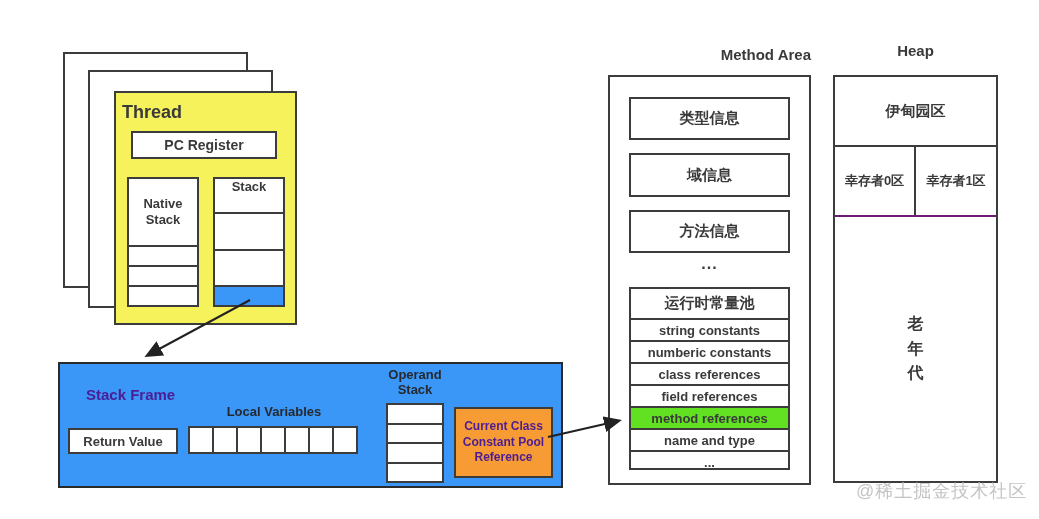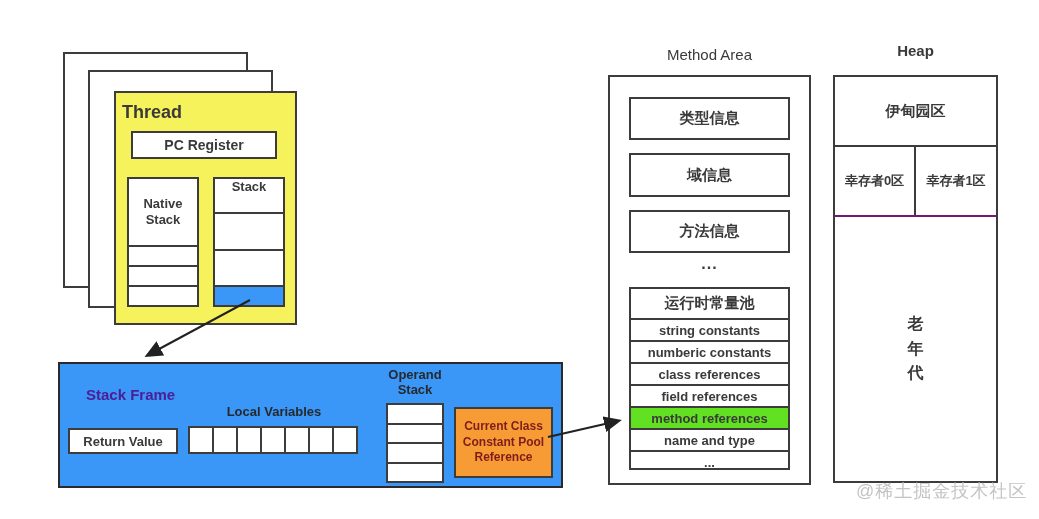--- a/index.html
+++ b/index.html
@@ -31,24 +31,24 @@
   .sf-title { left: 26px; top: 22px; font-size: 15px; font-weight: bold; color: #4c1d95; }
   .return-value { left: 8px; top: 64px; width: 110px; height: 26px; font-size: 13px; font-weight: bold; }
   .lv-label { left: 126px; top: 40px; width: 176px; text-align: center; font-size: 13px; font-weight: bold; color: #26292e; }
   .lv-cells { left: 128px; top: 62px; display: flex; }
   .lv-cell { width: 26px; height: 28px; border: 2px solid #3c3c3c; background: #ffffff; }
   .lv-cell + .lv-cell { margin-left: -2px; }
   .os-label { left: 316px; top: 4px; width: 78px; text-align: center; font-size: 13px; font-weight: bold; line-height: 1.15; color: #26292e; }
   .os-column { left: 326px; top: 39px; width: 58px; height: 80px; border: 2px solid #3c3c3c; background: #ffffff; display: flex; flex-direction: column; }
   .os-row { flex: 1; }
   .os-row + .os-row { border-top: 2px solid #3c3c3c; }
-  .ccp-ref { left: 394px; top: 43px; width: 99px; height: 71px; background: #f79b34; border: 2px solid #3c3c3c; font-size: 12px; font-weight: bold; line-height: 1.3; color: #7f1d1d; padding: 2px; }
+  .ccp-ref { left: 394px; top: 43px; width: 99px; height: 71px; background: #f79b34; border: 2px solid #3c3c3c; font-size: 12px; font-weight: bold; line-height: 1.3; color: #4c1d95; padding: 2px; }
 
   
-  .ma-title { left: 608px; top: 46px; width: 203px; text-align: center; font-size: 15px; font-weight: normal; }
+  .ma-title { left: 608px; top: 46px; width: 203px; text-align: right; font-size: 15px; font-weight: bold; }
   .method-area { left: 608px; top: 75px; width: 203px; height: 410px; }
   .ma-box { left: 19px; width: 161px; font-size: 15px; font-weight: bold; border: 2px solid #3c3c3c; background: #ffffff; }
   .ma-box1 { top: 20px;  height: 43px; }
   .ma-box2 { top: 76px;  height: 44px; }
   .ma-box3 { top: 133px; height: 43px; }
   .ma-ellipsis { left: 0; top: 178px; width: 100%; text-align: center; font-size: 16px; font-weight: bold; letter-spacing: 1px; }
   .cp-table { left: 19px; top: 210px; width: 161px; height: 183px; border: 2px solid #3c3c3c; background: #ffffff; }
   .cp-header { height: 31px; border-bottom: 2px solid #3c3c3c; font-size: 15px; font-weight: bold; }
   .cp-row { height: 22px; border-bottom: 2px solid #3c3c3c; font-size: 13px; font-weight: bold; }
   .cp-row.last { height: 20px; border-bottom: none; }

